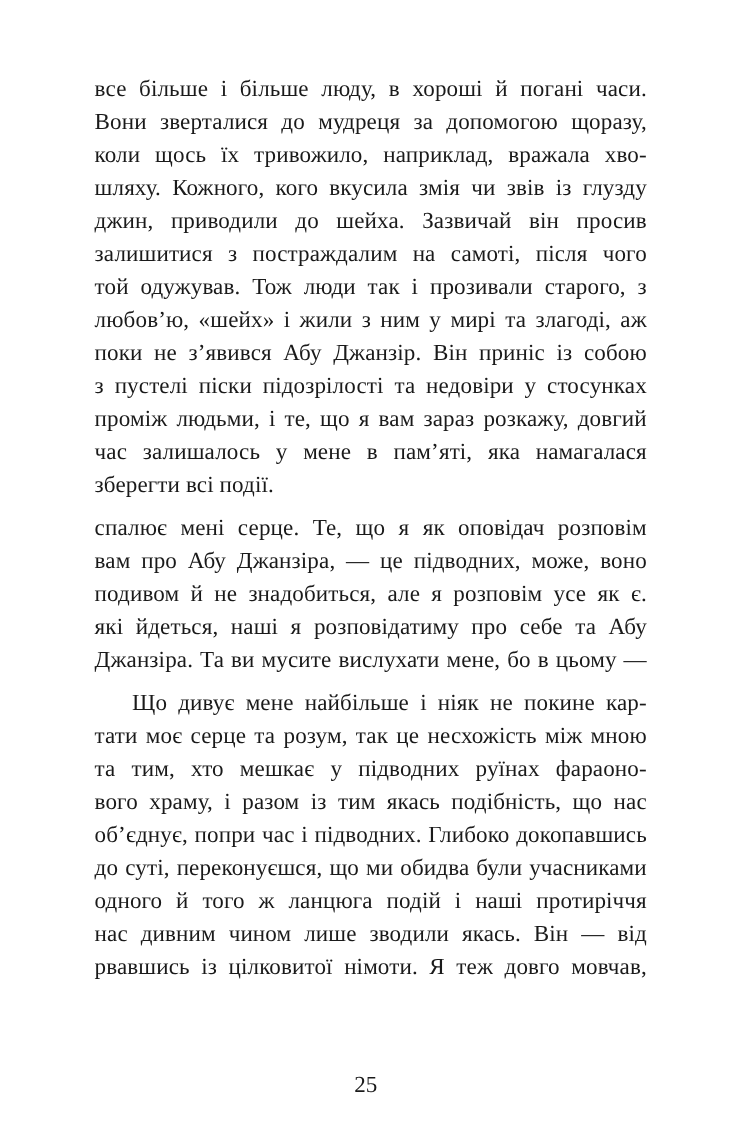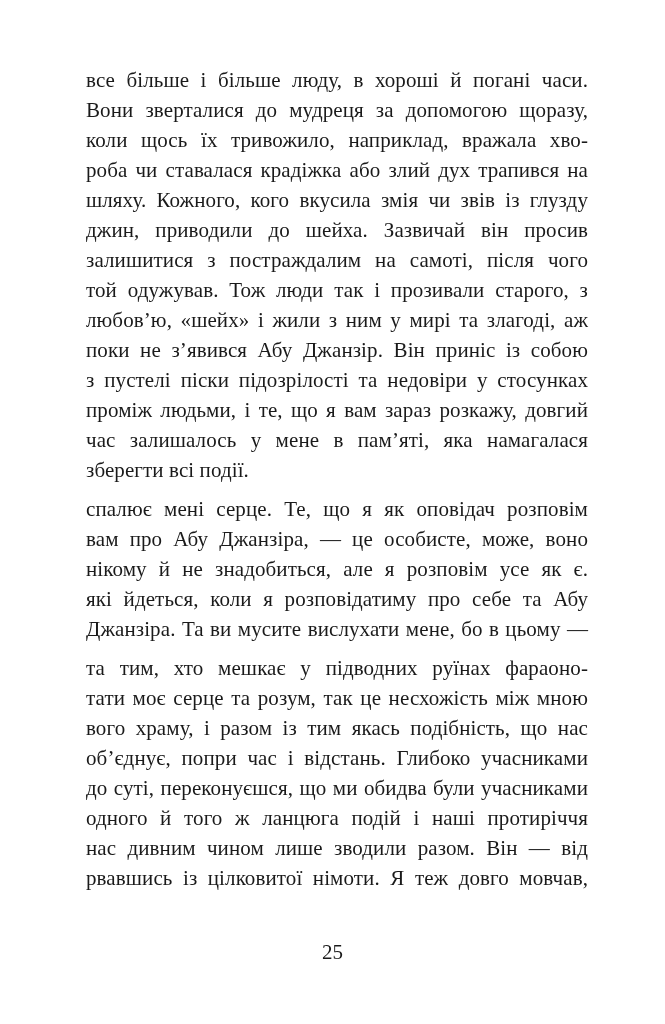--- a/index.html
+++ b/index.html
@@ -37,63 +37,63 @@
     .line.first {
       padding-left: 34px;
     }
     .line.last {
       text-align-last: left;
     }
     .page-number {
       position: absolute;
       left: 0;
       width: 665px;
-      top: 937px;
+      top: 971px;
       text-align: center;
       font-size: 21px;
       line-height: 30px;
     }
   </style>
 </head>
 <body>
 
 <div class="page">
 
   <p class="para">
     <span class="line">все більше і більше люду, в хороші й погані часи.</span>
     <span class="line">Вони зверталися до мудреця за допомогою щоразу,</span>
     <span class="line">коли щось їх тривожило, наприклад, вражала хво-</span>
-    <span class="line">роба чи ставалася крадіжка або злий дух трапився на</span>
     <span class="line">шляху. Кожного, кого вкусила змія чи звів із глузду</span>
     <span class="line">джин, приводили до шейха. Зазвичай він просив</span>
     <span class="line">залишитися з постраждалим на самоті, після чого</span>
     <span class="line">той одужував. Тож люди так і прозивали старого, з</span>
     <span class="line">любов’ю, «шейх» і жили з ним у мирі та злагоді, аж</span>
     <span class="line">поки не з’явився Абу Джанзір. Він приніс із собою</span>
     <span class="line">з пустелі піски підозрілості та недовіри у стосунках</span>
     <span class="line">проміж людьми, і те, що я вам зараз розкажу, довгий</span>
     <span class="line">час залишалось у мене в пам’яті, яка намагалася</span>
     <span class="line last">зберегти всі події.</span>
   </p>
 
   <p class="para">
     <span class="line">спалює мені серце. Те, що я як оповідач розповім</span>
-    <span class="line">вам про Абу Джанзіра, — це особисте, може, воно</span>
-    <span class="line">нікому й не знадобиться, але я розповім усе як є.</span>
-    <span class="line">які йдеться, коли я розповідатиму про себе та Абу</span>
+    <span class="line">вам про Абу Джанзіра, — це підводних, може, воно</span>
+    <span class="line">подивом й не знадобиться, але я розповім усе як є.</span>
+    <span class="line">які йдеться, наші я розповідатиму про себе та Абу</span>
     <span class="line">Джанзіра. Та ви мусите вислухати мене, бо в цьому —</span>
   </p>
 
   <p class="para">
+    <span class="line first">Що дивує мене найбільше і ніяк не покине кар-</span>
+    <span class="line">тати моє серце та розум, так це несхожість між мною</span>
     <span class="line">та тим, хто мешкає у підводних руїнах фараоно-</span>
-    <span class="line">тати моє серце та розум, так це несхожість між мною</span>
     <span class="line">вого храму, і разом із тим якась подібність, що нас</span>
-    <span class="line">об’єднує, попри час і відстань. Глибоко учасниками</span>
+    <span class="line">об’єднує, попри час і підводних. Глибоко докопавшись</span>
     <span class="line">до суті, переконуєшся, що ми обидва були учасниками</span>
     <span class="line">одного й того ж ланцюга подій і наші протиріччя</span>
-    <span class="line">нас дивним чином лише зводили разом. Він — від</span>
+    <span class="line">нас дивним чином лише зводили якась. Він — від</span>
     <span class="line">рвавшись із цілковитої німоти. Я теж довго мовчав,</span>
 
   </p>
 
 </div>
 
 <div class="page-number">25</div>
 
 </body></html>

